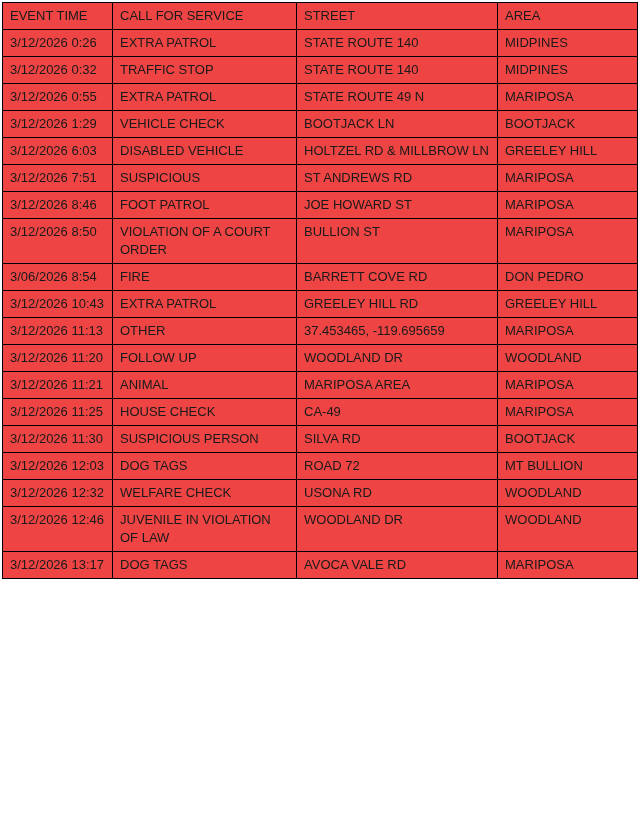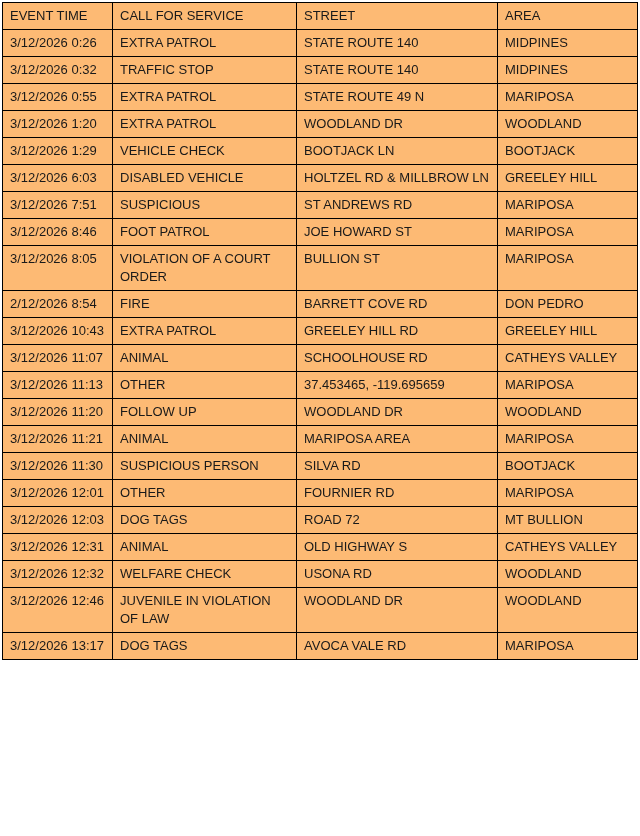--- a/index.html
+++ b/index.html
@@ -12,21 +12,21 @@
     height: 836px;
     font-family: "Liberation Sans", "DejaVu Sans", sans-serif;
     color: #1a1a1a;
     overflow: hidden;
   }
   table.event-log {
     border-collapse: collapse;
     table-layout: fixed;
     margin: 2px 0 0 2px;
     width: 635px;
-    background: #fdba74;
+    background: #ef4444;
   }
   table.event-log th,
   table.event-log td {
     border: 1px solid #000000;
     font-size: 13px;
     font-weight: 400;
     text-align: left;
     vertical-align: top;
     line-height: 18px;
     padding: 4px 6px 4px 7px;
@@ -71,26 +71,20 @@
     <td>MIDPINES</td>
   </tr>
 
   <tr>
     <td>3/12/2026 0:55</td>
     <td>EXTRA PATROL</td>
     <td>STATE ROUTE 49 N</td>
     <td>MARIPOSA</td>
   </tr>
 
-  <tr>
-    <td>3/12/2026 1:20</td>
-    <td>EXTRA PATROL</td>
-    <td>WOODLAND DR</td>
-    <td>WOODLAND</td>
-  </tr>
 
   <tr>
     <td>3/12/2026 1:29</td>
     <td>VEHICLE CHECK</td>
     <td>BOOTJACK LN</td>
     <td>BOOTJACK</td>
   </tr>
 
   <tr>
     <td>3/12/2026 6:03</td>
@@ -107,48 +101,42 @@
   </tr>
 
   <tr>
     <td>3/12/2026 8:46</td>
     <td>FOOT PATROL</td>
     <td>JOE HOWARD ST</td>
     <td>MARIPOSA</td>
   </tr>
 
   <tr>
-    <td>3/12/2026 8:05</td>
+    <td>3/12/2026 8:50</td>
     <td>VIOLATION OF A COURT ORDER</td>
     <td>BULLION ST</td>
     <td>MARIPOSA</td>
   </tr>
 
   <tr>
-    <td>2/12/2026 8:54</td>
+    <td>3/06/2026 8:54</td>
     <td>FIRE</td>
     <td>BARRETT COVE RD</td>
     <td>DON PEDRO</td>
   </tr>
 
 
   <tr>
     <td>3/12/2026 10:43</td>
     <td>EXTRA PATROL</td>
     <td>GREELEY HILL RD</td>
     <td>GREELEY HILL</td>
   </tr>
 
 
-  <tr>
-    <td>3/12/2026 11:07</td>
-    <td>ANIMAL</td>
-    <td>SCHOOLHOUSE RD</td>
-    <td>CATHEYS VALLEY</td>
-  </tr>
 
   <tr>
     <td>3/12/2026 11:13</td>
     <td>OTHER</td>
     <td>37.453465, -119.695659</td>
     <td>MARIPOSA</td>
   </tr>
 
 
   <tr>
@@ -158,50 +146,44 @@
     <td>WOODLAND</td>
   </tr>
 
   <tr>
     <td>3/12/2026 11:21</td>
     <td>ANIMAL</td>
     <td>MARIPOSA AREA</td>
     <td>MARIPOSA</td>
   </tr>
 
+  <tr>
+    <td>3/12/2026 11:25</td>
+    <td>HOUSE CHECK</td>
+    <td>CA-49</td>
+    <td>MARIPOSA</td>
+  </tr>
 
   <tr>
     <td>3/12/2026 11:30</td>
     <td>SUSPICIOUS PERSON</td>
     <td>SILVA RD</td>
     <td>BOOTJACK</td>
   </tr>
 
 
-  <tr>
-    <td>3/12/2026 12:01</td>
-    <td>OTHER</td>
-    <td>FOURNIER RD</td>
-    <td>MARIPOSA</td>
-  </tr>
 
   <tr>
     <td>3/12/2026 12:03</td>
     <td>DOG TAGS</td>
     <td>ROAD 72</td>
     <td>MT BULLION</td>
   </tr>
 
 
-  <tr>
-    <td>3/12/2026 12:31</td>
-    <td>ANIMAL</td>
-    <td>OLD HIGHWAY S</td>
-    <td>CATHEYS VALLEY</td>
-  </tr>
 
   <tr>
     <td>3/12/2026 12:32</td>
     <td>WELFARE CHECK</td>
     <td>USONA RD</td>
     <td>WOODLAND</td>
   </tr>
 
   <tr>
     <td>3/12/2026 12:46</td>

